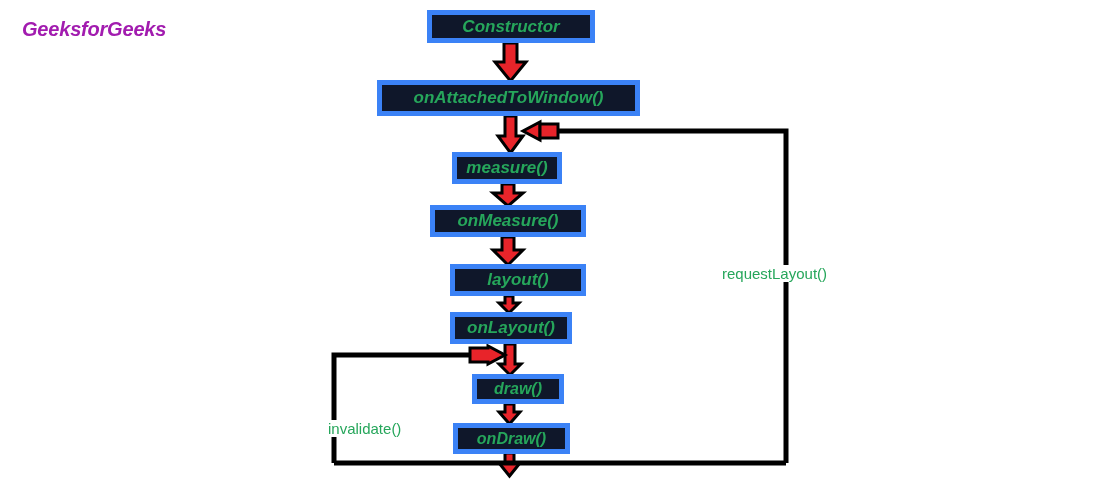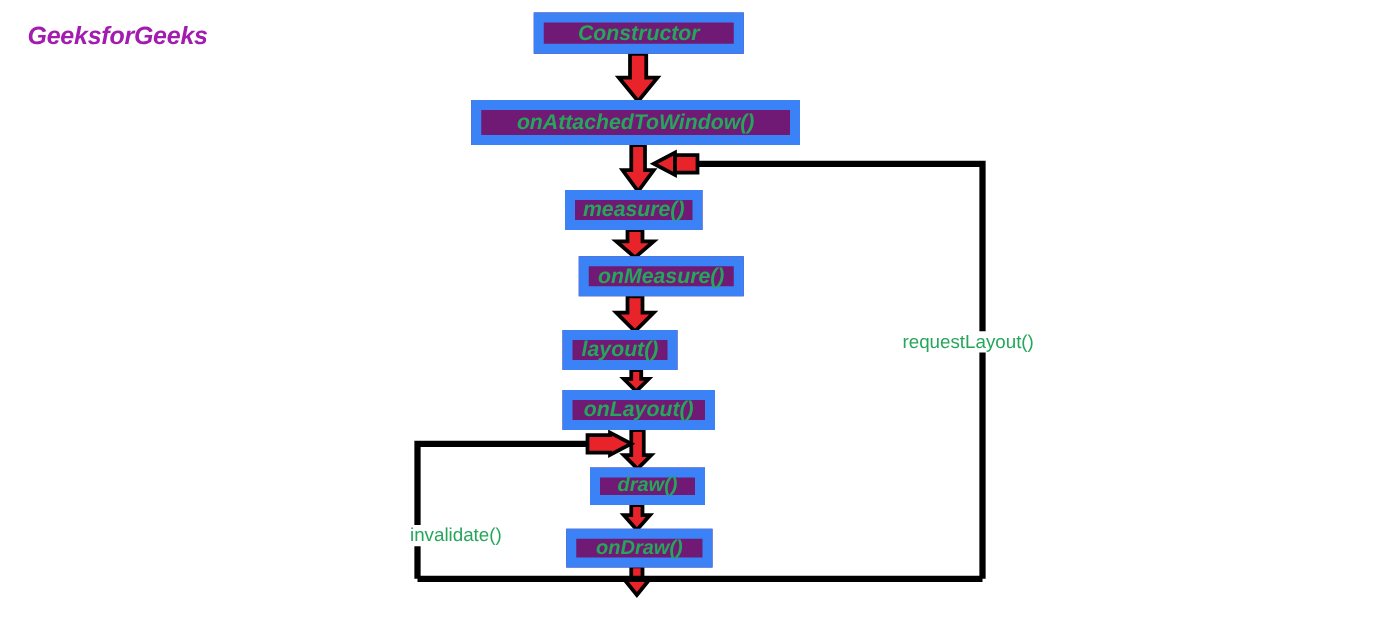--- a/index.html
+++ b/index.html
@@ -29,22 +29,22 @@
   #diagram-svg {
     position: absolute;
     left: 0;
     top: 0;
     width: 1099px;
     height: 502px;
   }
   .node-box {
     position: absolute;
     box-sizing: border-box;
-    border: 8px solid #3b82f6;
-    background: #701a75;
+    border: 5px solid #3b82f6;
+    background: #0f172a;
     display: flex;
     align-items: center;
     justify-content: center;
     color: #26A65B;
     font-style: italic;
     font-weight: bold;
     font-size: 17px;
     white-space: nowrap;
     z-index: 3;
   }
@@ -128,25 +128,25 @@
   </div>
 
   <div class="node-box" style="left:377px; top:80px; width:263px; height:36px;">
     <span>onAttachedToWindow()</span>
   </div>
 
   <div class="node-box" style="left:452px; top:152px; width:110px; height:32px;">
     <span>measure()</span>
   </div>
 
-  <div class="node-box" style="left:463px; top:205px; width:132px; height:32px;justify-content:center;">
+  <div class="node-box" style="left:430px; top:205px; width:156px; height:32px;justify-content:center;">
     <span>onMeasure()</span>
   </div>
 
-  <div class="node-box" style="left:450px; top:264px; width:92px; height:32px;">
+  <div class="node-box" style="left:450px; top:264px; width:136px; height:32px;">
     <span>layout()</span>
   </div>
 
   <div class="node-box" style="left:450px; top:312px; width:122px; height:32px;">
     <span>onLayout()</span>
   </div>
 
   <div class="node-box" style="left:472px; top:374px; width:92px; height:30px; font-size:16px;">
     <span>draw()</span>
   </div>

